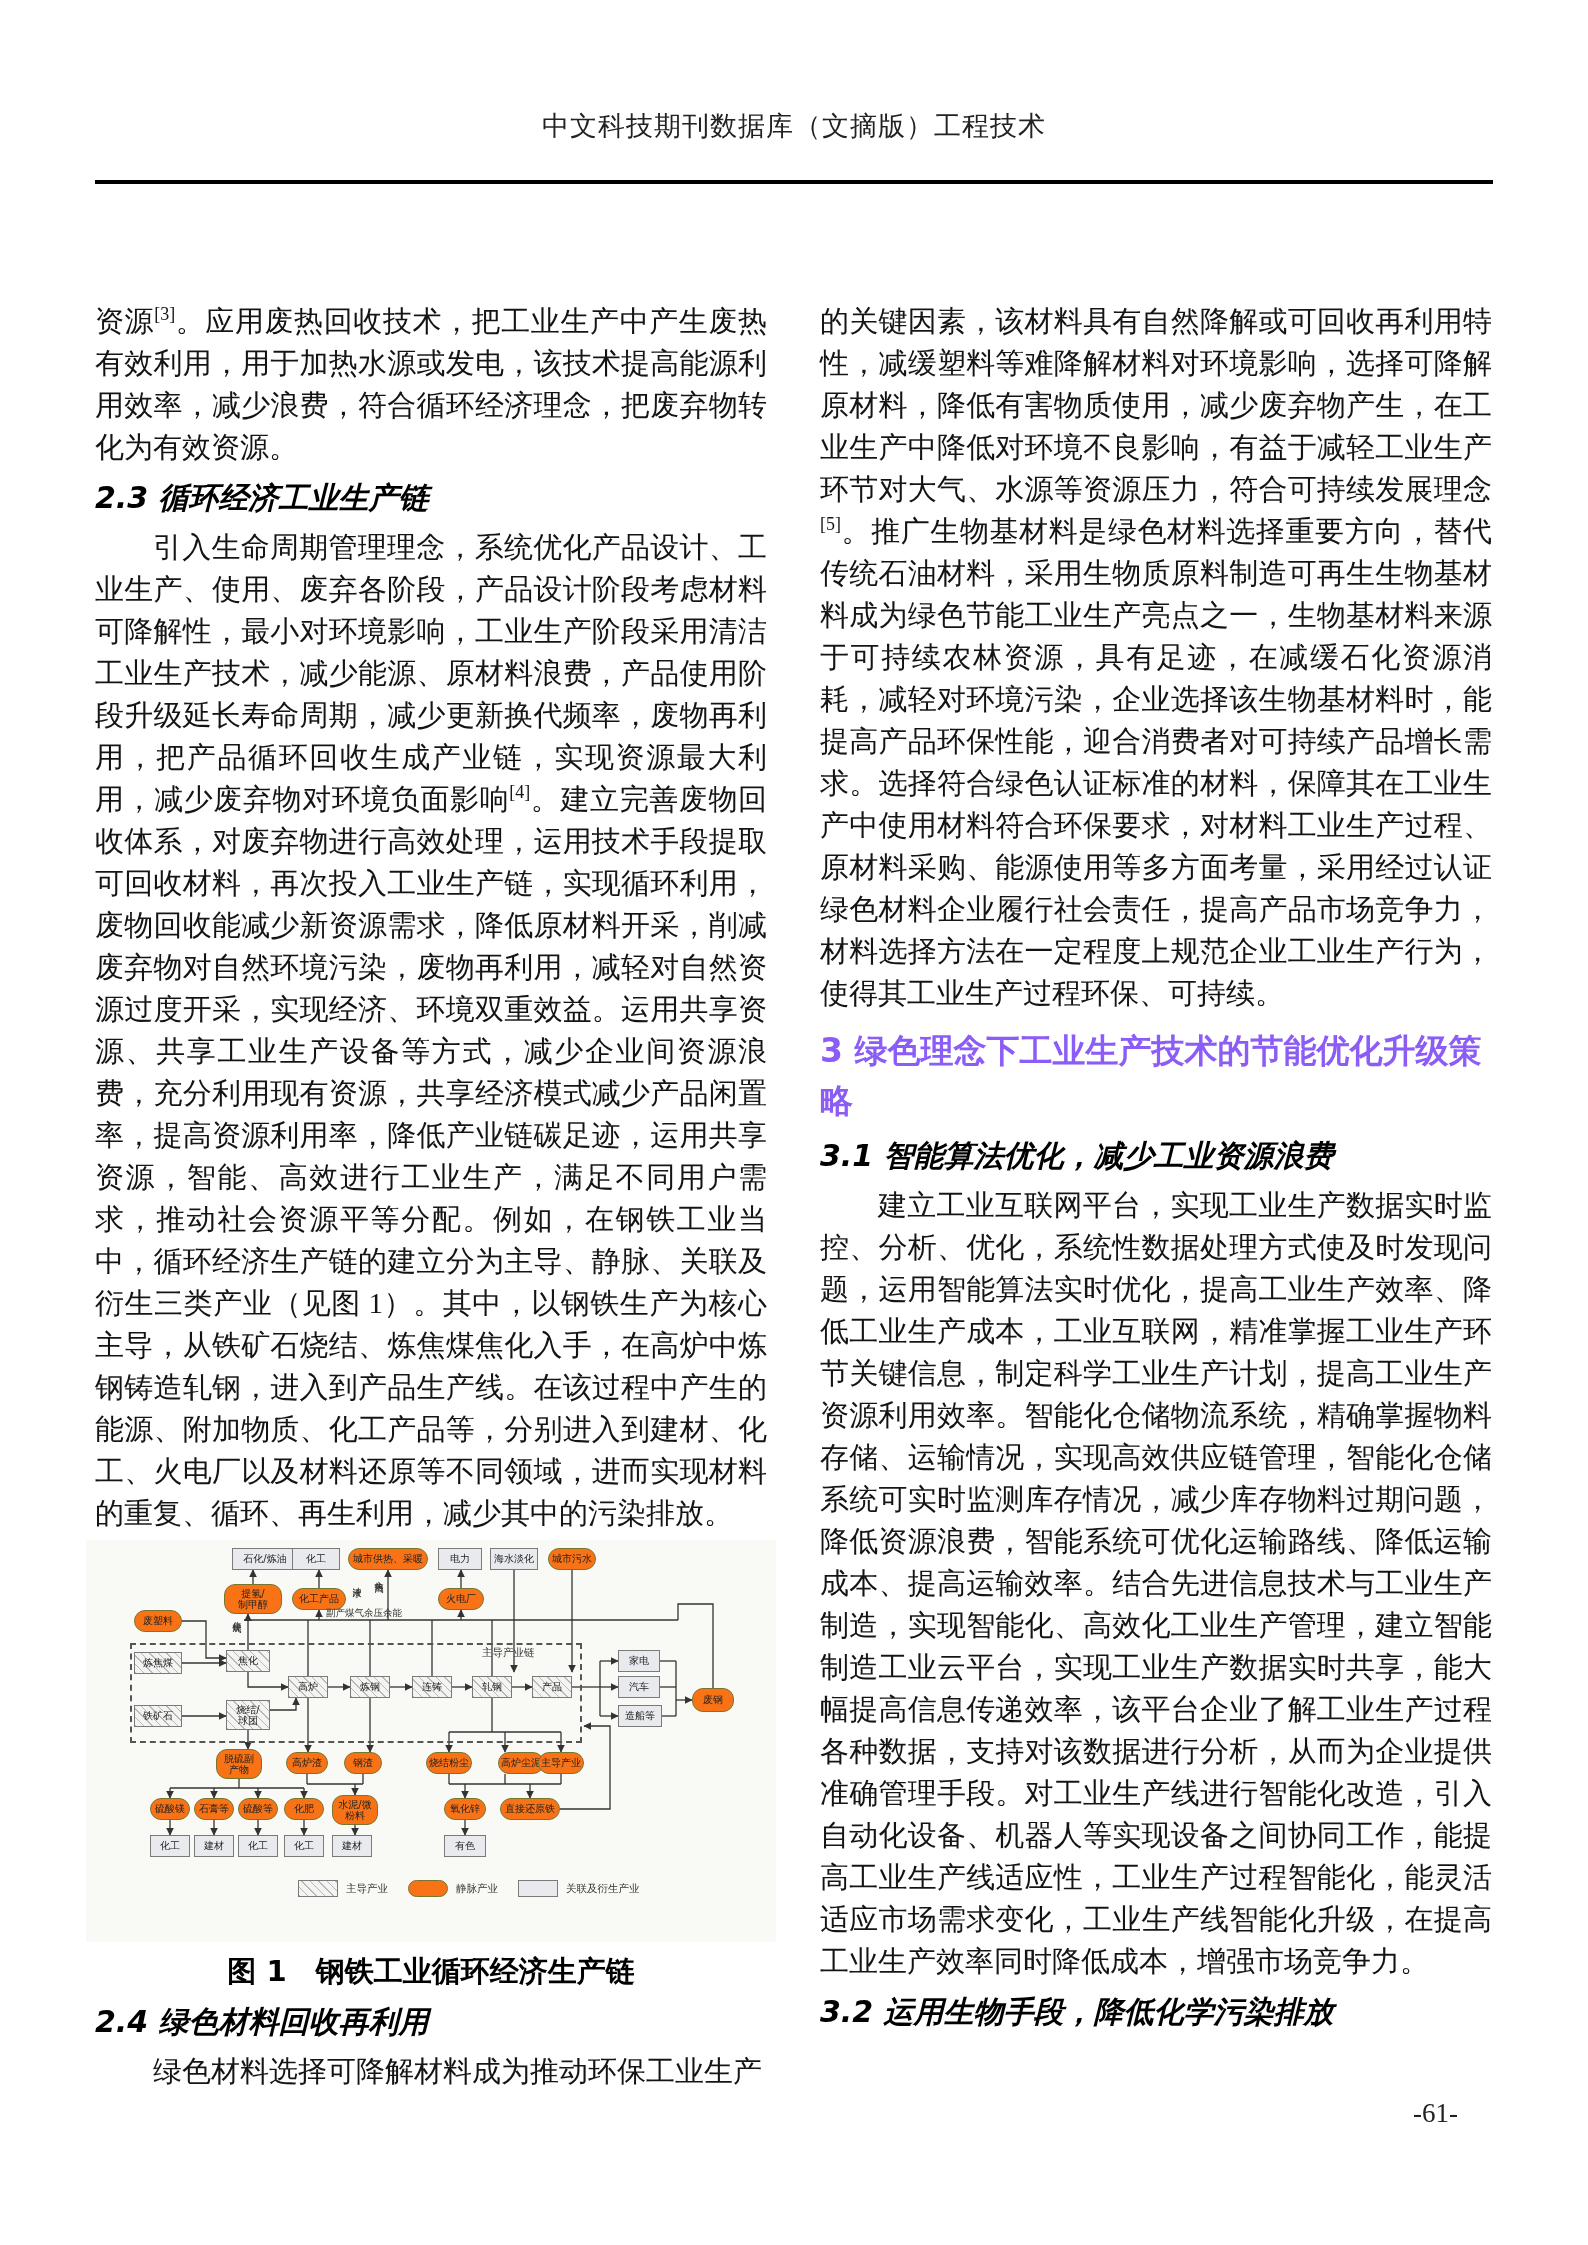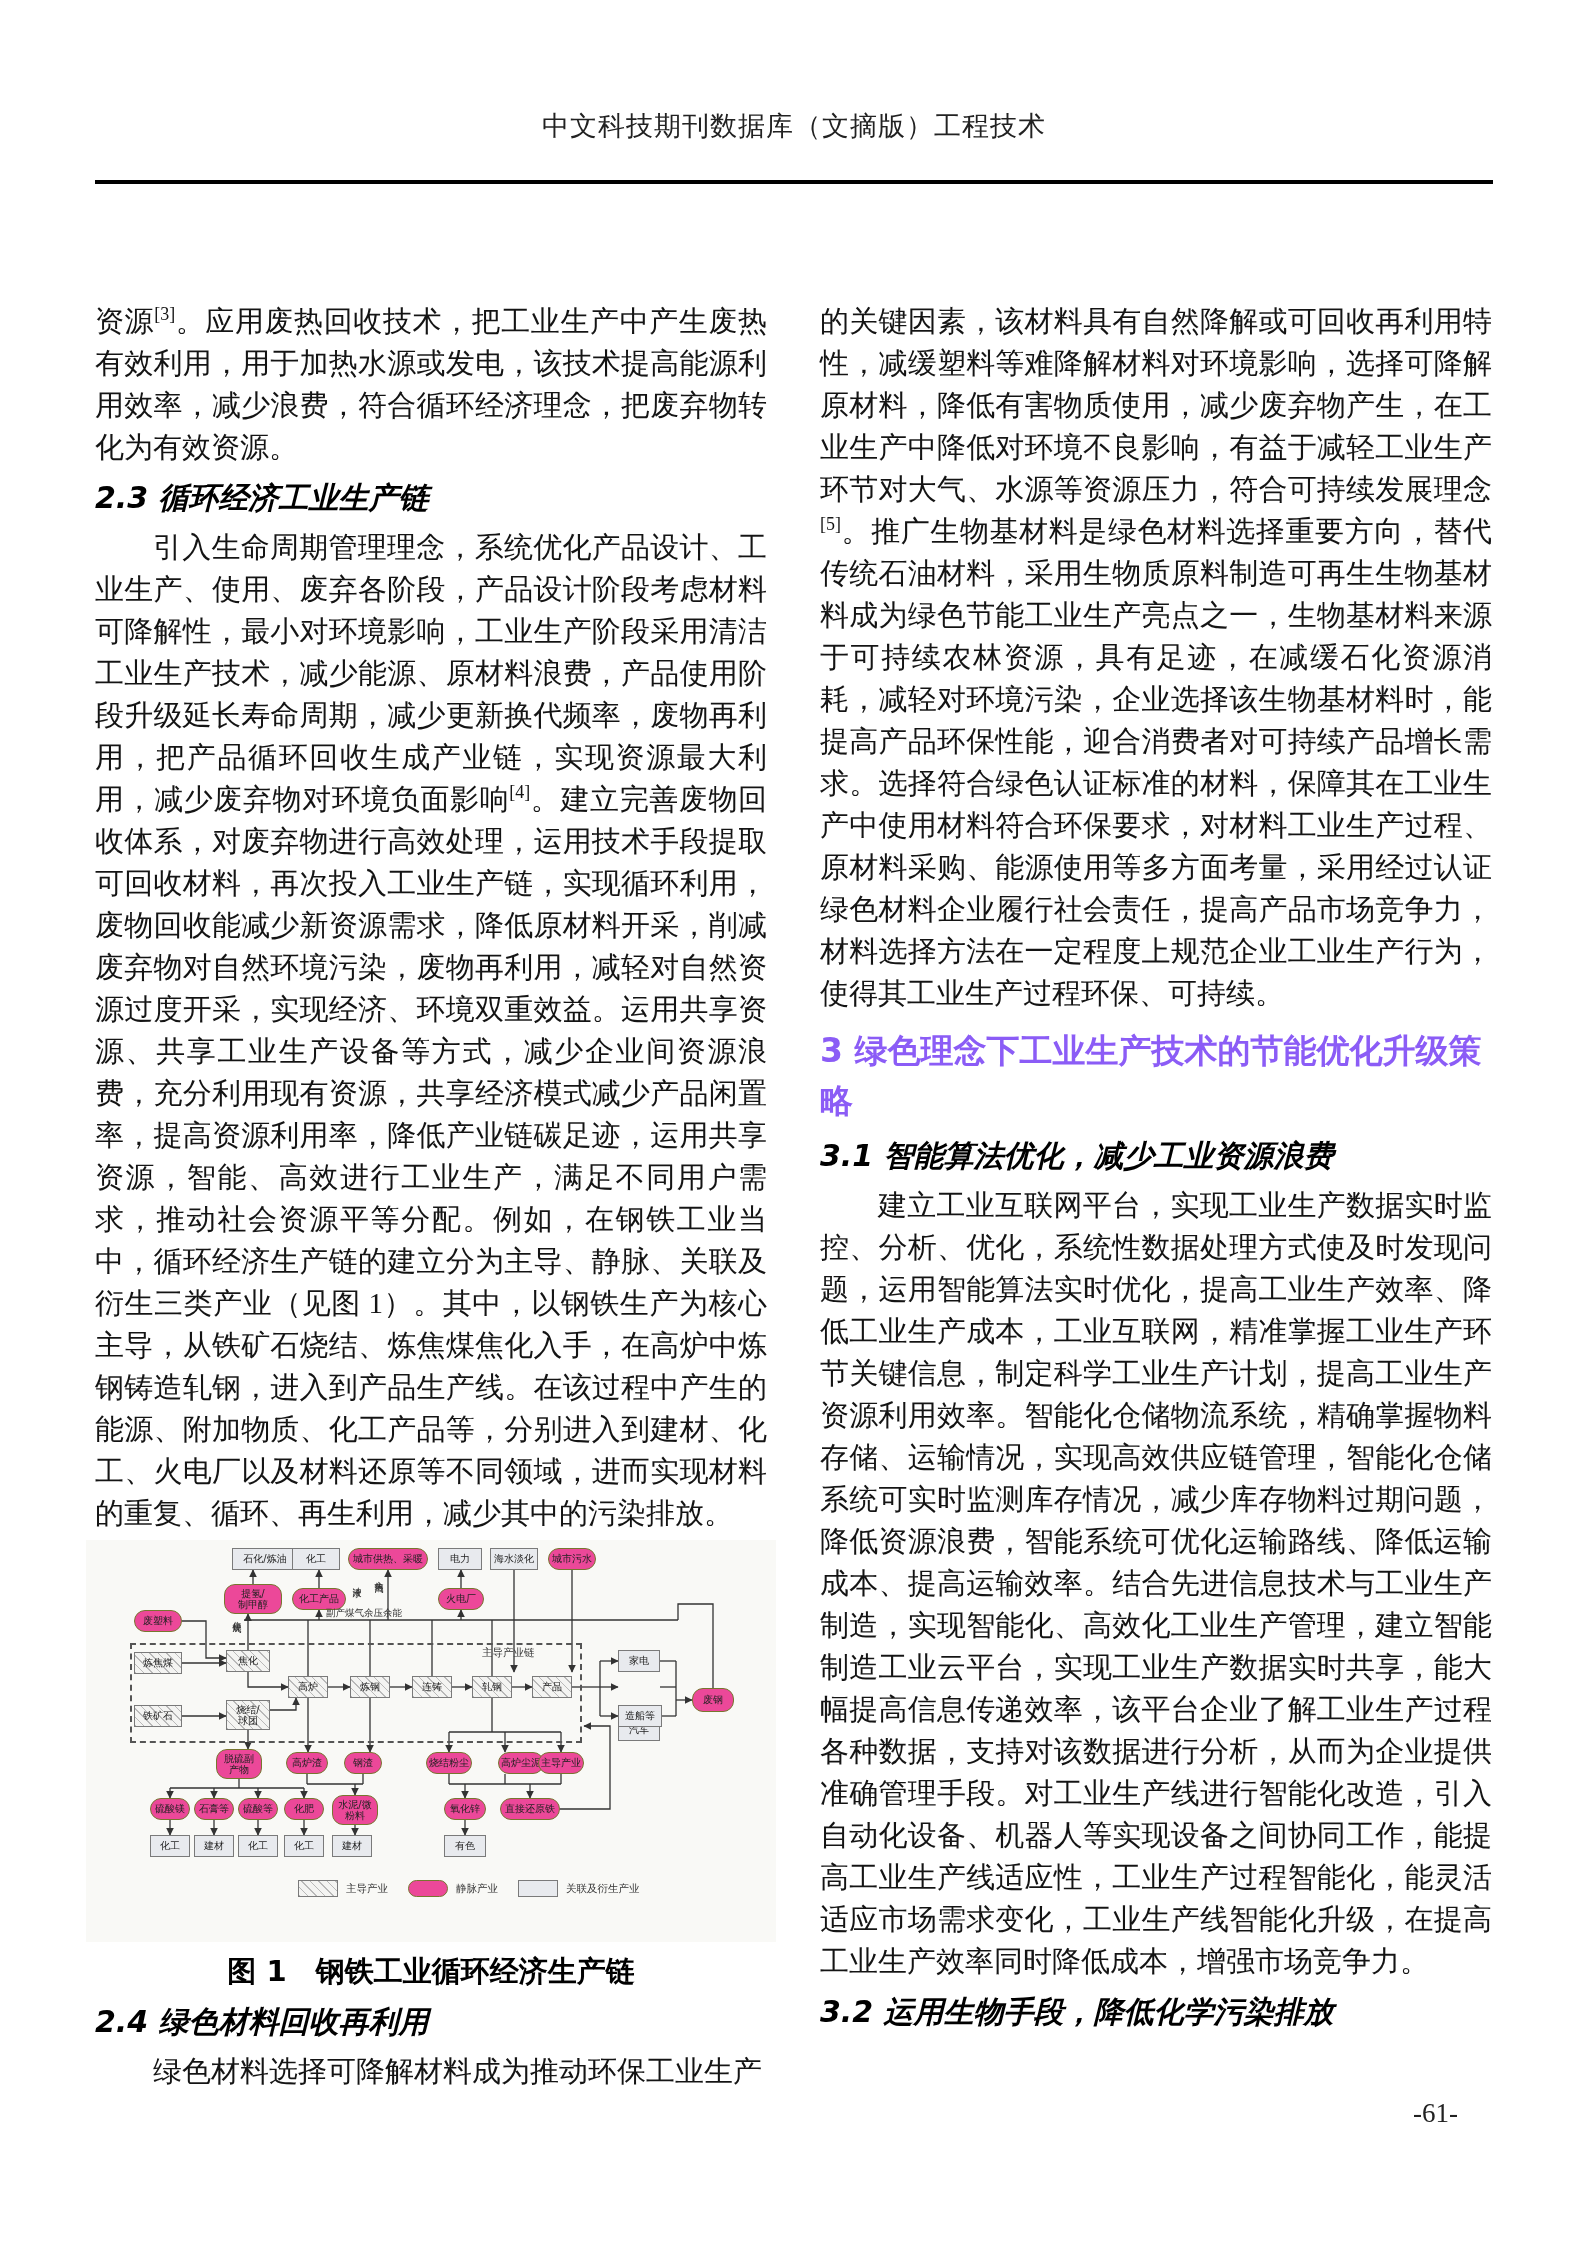--- a/index.html
+++ b/index.html
@@ -22,21 +22,21 @@
         font-size:29px;text-align:center;margin:10px 0 4px 0;color:#000;}
   .page-number{position:absolute;top:2098px;right:130px;font-size:27px;color:#222;}
 
   
   .figure{position:relative;width:690px;height:402px;margin:6px 0 0 -9px;
         background:#f9f9f6;font-family:"DejaVu Sans","Liberation Sans",sans-serif;}
   .figure svg{position:absolute;left:0;top:0;}
   .node{position:absolute;box-sizing:border-box;border:1.5px solid #666;
         display:flex;align-items:center;justify-content:center;text-align:center;
         font-size:10px;line-height:1.12;color:#222;white-space:pre-line;z-index:2;}
-  .node.vein{background:#ec4899;border-color:#77762f;border-radius:11px;}
+  .node.vein{background:#f97316;border-color:#77762f;border-radius:11px;}
   .node.related{background:#e8eaee;border-color:#7a7a7a;}
   .node.primary{background:#f4f4f2;border-color:#7a7a7a;
         background-image:repeating-linear-gradient(45deg,#b9b9b9 0 1px,transparent 1px 6px);}
   .dashed-box{position:absolute;border:2px dashed #555;box-sizing:border-box;z-index:1;}
   .flow-label{position:absolute;font-size:10px;color:#333;z-index:2;}
   .vlabel{position:absolute;writing-mode:vertical-rl;font-size:9px;letter-spacing:1px;color:#333;z-index:2;}
   .legend-swatch{position:absolute;width:40px;height:17px;box-sizing:border-box;border:1.5px solid #666;}
   .legend-label{position:absolute;font-size:10.5px;color:#333;line-height:17px;}
 </style>
 </head>
@@ -139,21 +139,21 @@
         <div class="node primary" style="left: 140px; top: 110px; width: 44px; height: 22px;">焦化</div>
         <div class="node primary" style="left: 48px; top: 165px; width: 48px; height: 22px;">铁矿石</div>
         <div class="node primary" style="left: 140px; top: 160px; width: 44px; height: 30px;">烧结/
 球团</div>
         <div class="node primary" style="left: 202px; top: 136px; width: 40px; height: 22px;">高炉</div>
         <div class="node primary" style="left: 264px; top: 136px; width: 40px; height: 22px;">炼钢</div>
         <div class="node primary" style="left: 326px; top: 136px; width: 40px; height: 22px;">连铸</div>
         <div class="node primary" style="left: 386px; top: 136px; width: 40px; height: 22px;">轧钢</div>
         <div class="node primary" style="left: 446px; top: 136px; width: 40px; height: 22px;">产品</div>
         <div class="node related" style="left: 532px; top: 110px; width: 42px; height: 22px;">家电</div>
-        <div class="node related" style="left: 532px; top: 136px; width: 42px; height: 22px; margin-top: 43px;">汽车</div>
+        <div class="node related" style="left: 532px; top: 136px; width: 42px; height: 22px;">汽车</div>
         <div class="node related" style="left: 532px; top: 165px; width: 44px; height: 22px;">造船等</div>
         <div class="node vein" style="left: 606px; top: 148px; width: 42px; height: 24px;">废钢</div>
         <div class="node vein" style="left: 130px; top: 209px; width: 46px; height: 30px;">脱硫副
 产物</div>
         <div class="node vein" style="left: 200px; top: 212px; width: 42px; height: 22px;">高炉渣</div>
         <div class="node vein" style="left: 258px; top: 212px; width: 38px; height: 22px;">钢渣</div>
         <div class="node vein" style="left: 340px; top: 212px; width: 46px; height: 22px;">烧结粉尘</div>
         <div class="node vein" style="left: 412px; top: 212px; width: 46px; height: 22px;">高炉尘泥</div>
         <div class="node vein" style="left: 452px; top: 212px; width: 46px; height: 22px;">主导产业</div>
         <div class="node vein" style="left: 64px; top: 258px; width: 40px; height: 22px;">硫酸镁</div>

